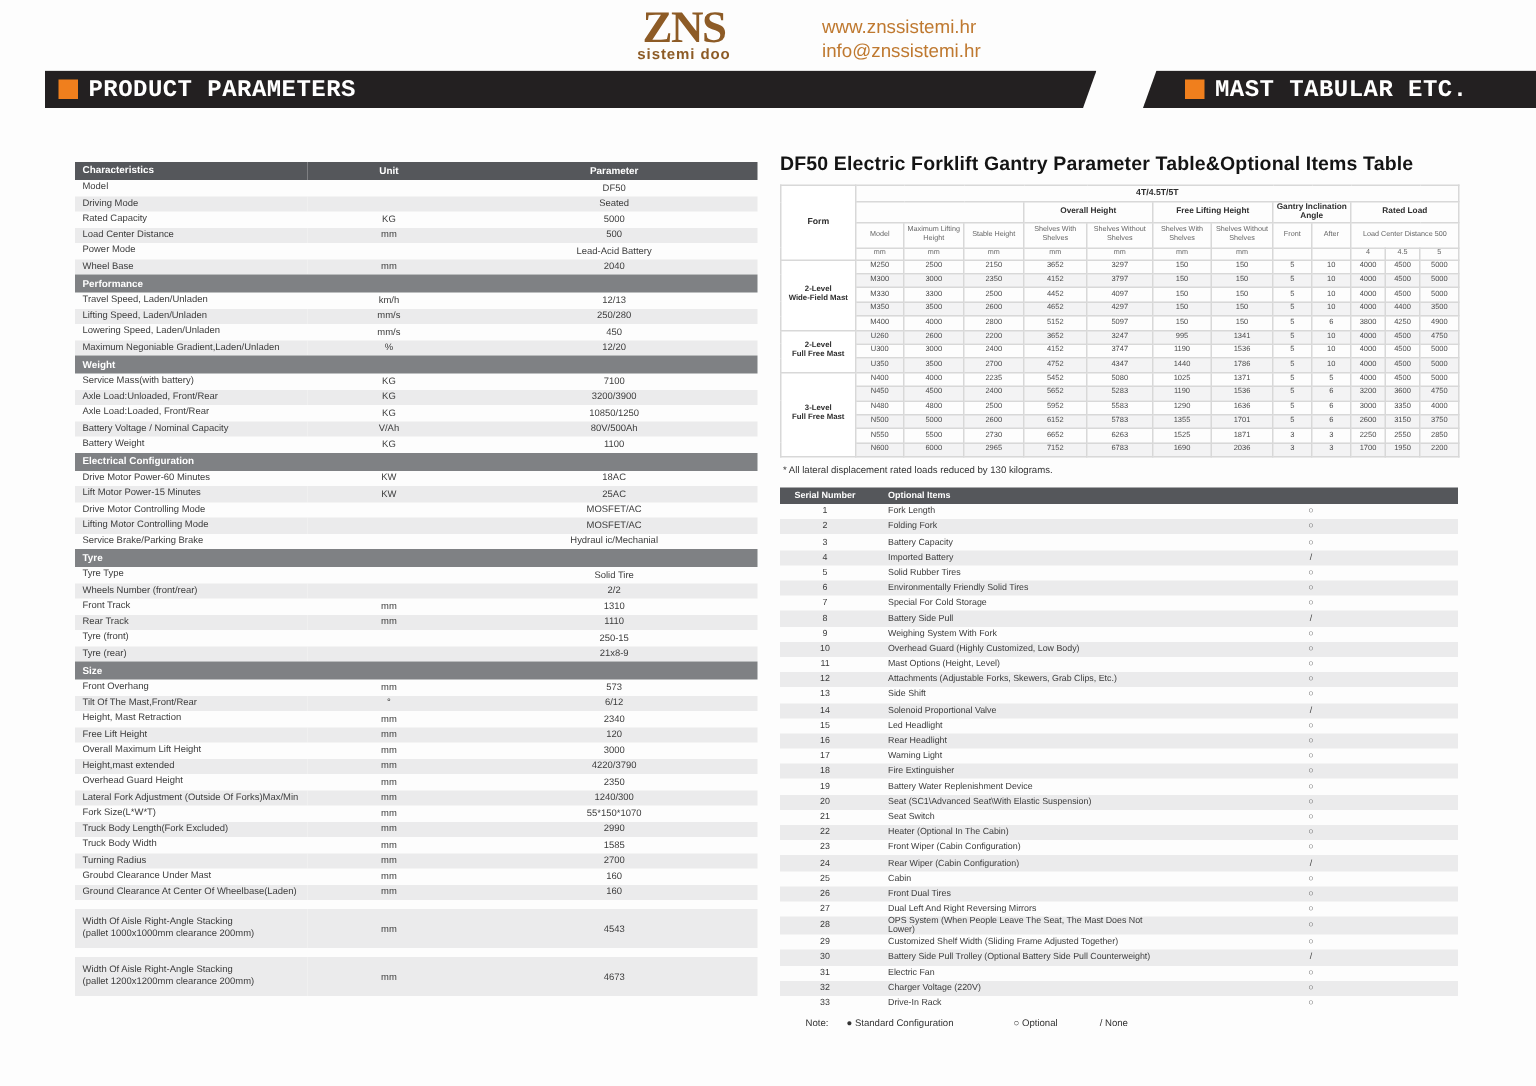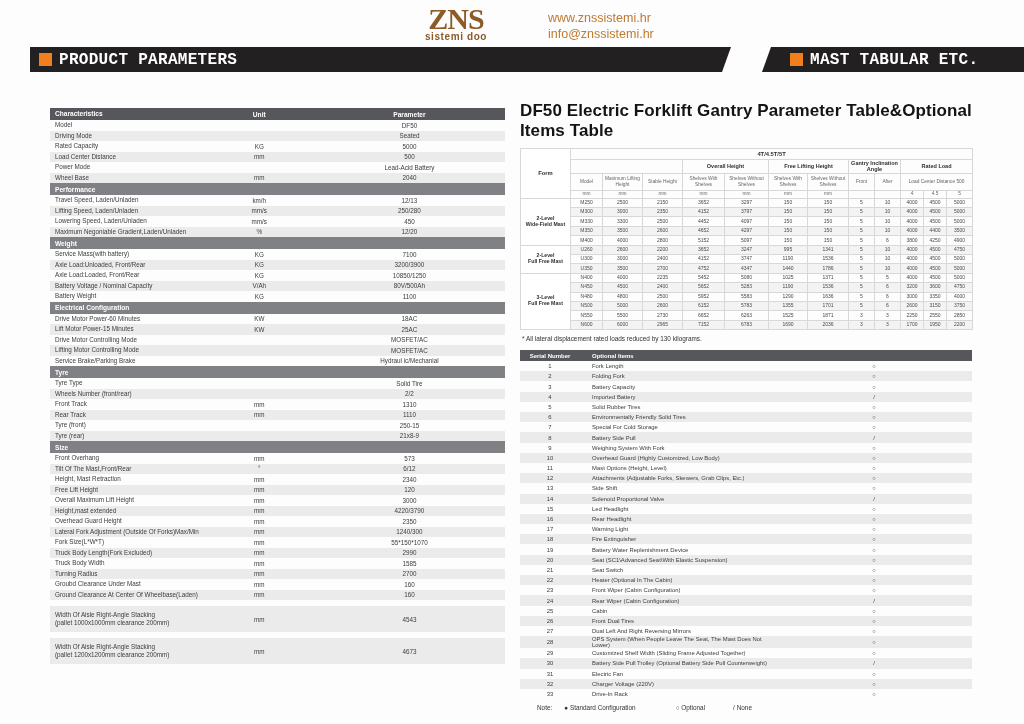--- a/index.html
+++ b/index.html
@@ -26,21 +26,21 @@
   .ltab .lhead td { background:#55575b; color:#fff; font-weight:bold; height:12px; font-size:6.6px; }
   .ltab .lsec td { background:#7f8184; color:#fff; font-weight:bold; height:12px; font-size:6.6px; }
   .ltab tr.even td { background:#ebebec; }
   .ltab tr.tall td { height:26px; background:#ebebec; }
   .ltab tr.spacer td { height:6px; background:transparent; padding:0; }
   .ltab .uc, .ltab .pc { text-align:center; }
   .ltab .lc { white-space:pre-line; line-height:1.35; }
 
   
   .right-panel { position:absolute; left:520px; top:101px; width:455px; }
-  .rtitle { font-size:17px; font-weight:bold; color:#141414; margin-bottom:7px; letter-spacing:0.1px; }
+  .rtitle { font-size:13px; font-weight:bold; color:#141414; margin-bottom:7px; letter-spacing:0.1px; }
 
   .gtab { border-collapse:collapse; width:452px; font-size:5px; color:#4a4a4a; table-layout:fixed; }
   .gtab td { border:1px solid #d8d8d8; text-align:center; padding:0; height:9.4px; line-height:1.15; vertical-align:middle; }
   .gtab .gh1 td { height:11px; font-weight:bold; font-size:5.8px; color:#2e2e2e; }
   .gtab .gh2 td { height:12px; font-weight:bold; font-size:5.5px; color:#2e2e2e; }
   .gtab .gh3 td { height:17px; font-size:4.8px; color:#666; }
   .gtab .gh4 td { height:8px; font-size:4.8px; color:#666; }
   .gtab .form-cell { font-weight:bold; white-space:pre-line; font-size:5.2px; color:#2e2e2e; background:#fff; }
   .gtab #gantry-body tr:nth-child(even) td { background:#f3f3f4; }
   .gtab #gantry-body tr:nth-child(even) td.form-cell { background:#fff; }

